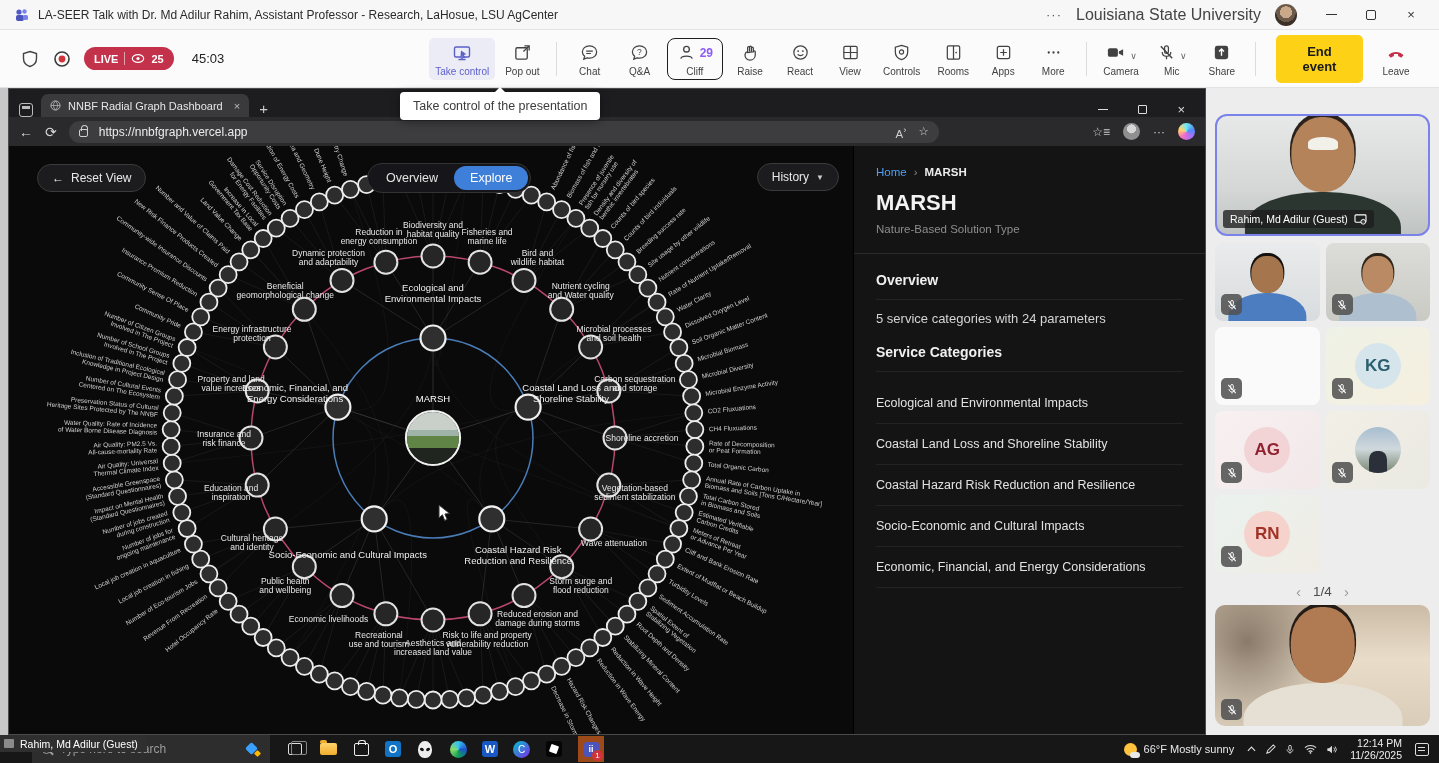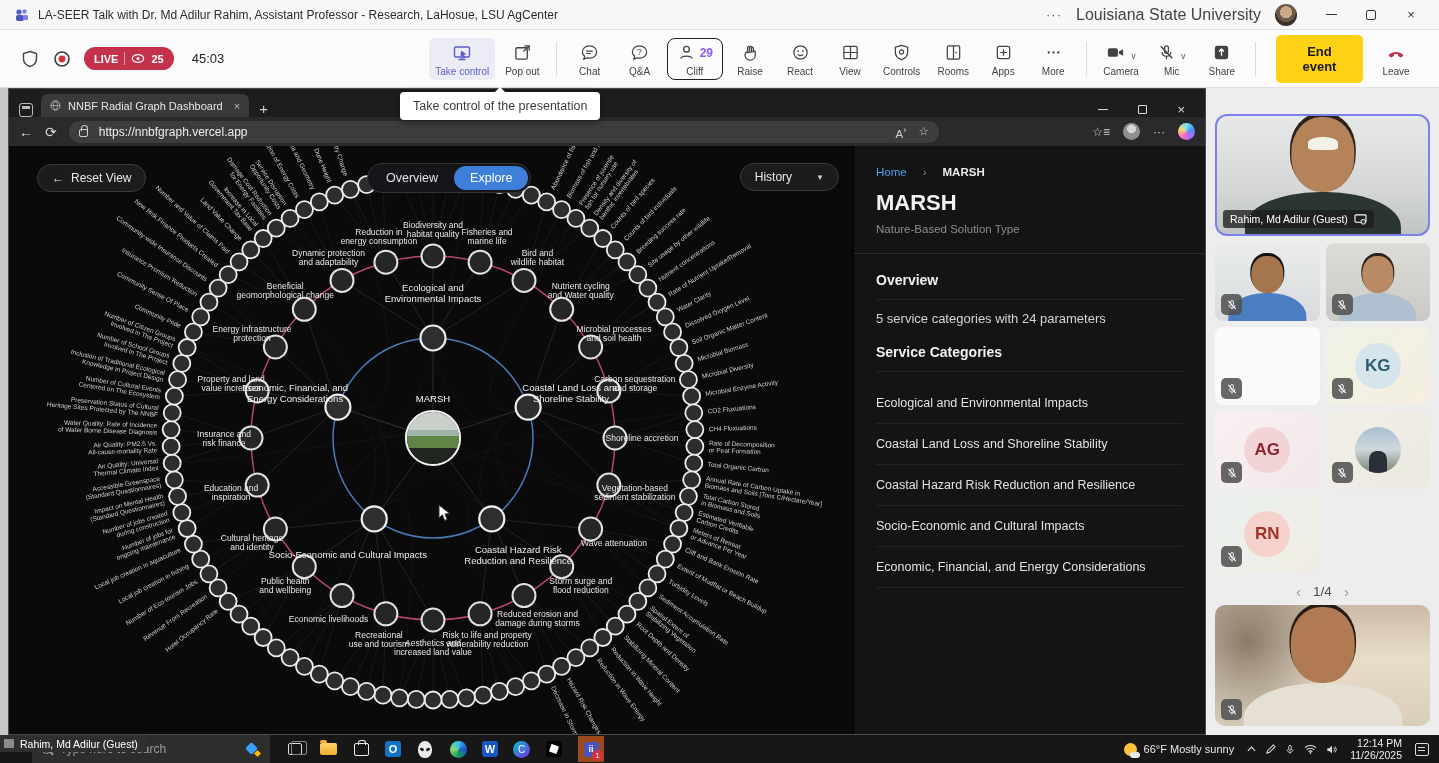--- a/index.html
+++ b/index.html
@@ -60,26 +60,26 @@
 .b-avatar{width:17px;height:17px;border-radius:50%;background:radial-gradient(circle at 50% 35%,#d6d6d6 0 32%,#8f8f8f 33% 100%)}
 .copilot{width:17px;height:17px;border-radius:50%;background:conic-gradient(#6ee7f5,#4f8df7,#b06ef7,#f76ec3,#ffd36e,#6ee7f5)}
 
 .page{position:absolute;top:57px;left:0;width:1196px;height:588px;display:flex}
 .graph-pane{position:relative;width:844px;height:588px;background:#0a0a0b;overflow:hidden}
 .graph-pane svg.main-svg{position:absolute;left:0;top:0}
 .reset-btn{position:absolute;top:18px;left:28px;height:28px;background:#1c1c1e;border:1px solid #3a3a3a;color:#e8e8e8;border-radius:15px;font-size:12px;display:flex;align-items:center;gap:7px;padding:0 14px;z-index:5}
 .seg{position:absolute;top:17px;left:358px;height:30px;background:#16161a;border:1px solid #333;border-radius:17px;display:flex;align-items:center;padding:2px;z-index:5}
 .seg .opt{padding:5px 16px;border-radius:14px;font-size:12.5px;color:#e3e3e3}
 .seg .opt.sel{background:#3d7fd9;color:#fff}
-.history-btn{position:absolute;top:17px;right:14px;height:28px;background:#1c1c1e;border:1px solid #3a3a3a;color:#e8e8e8;border-radius:15px;font-size:12px;display:flex;align-items:center;gap:24px;padding:4px 14px;z-index:5}
+.history-btn{position:absolute;top:17px;right:14px;height:28px;background:#1c1c1e;border:1px solid #3a3a3a;color:#e8e8e8;border-radius:15px;font-size:12px;display:flex;align-items:center;gap:7px;padding:4px 14px;z-index:5}
 .history-btn .car{font-size:8px;color:#ccc}
 .cursor{position:absolute;left:429px;top:358px;z-index:8}
 
 .detail{width:352px;height:588px;background:#141414;border-left:1px solid #000;padding:20px 22px;color:#ddd;overflow:hidden}
-.crumb{font-size:11.5px;display:flex;gap:16px;align-items:center}
+.crumb{font-size:11.5px;display:flex;gap:7px;align-items:center}
 .crumb .home{color:#4f9ff7}
 .crumb .sep{color:#888}
 .crumb .cur{color:#ececec;font-weight:bold}
 .d-title{font-size:22px;font-weight:bold;color:#f3f3f3;margin-top:12px}
 .d-sub{font-size:11.5px;color:#8d8d8d;margin-top:7px}
 .hr-strong{height:1px;background:#2b2b2b;margin:18px -22px}
 .sec-h{font-size:14px;font-weight:bold;color:#f0f0f0;margin-top:8px}
 .hr-thin{height:1px;background:#242424;margin:11px 0}
 .d-text{font-size:13px;color:#d4d4d4;margin:4px 0 18px}
 .cat-list{list-style:none;margin-top:4px}

